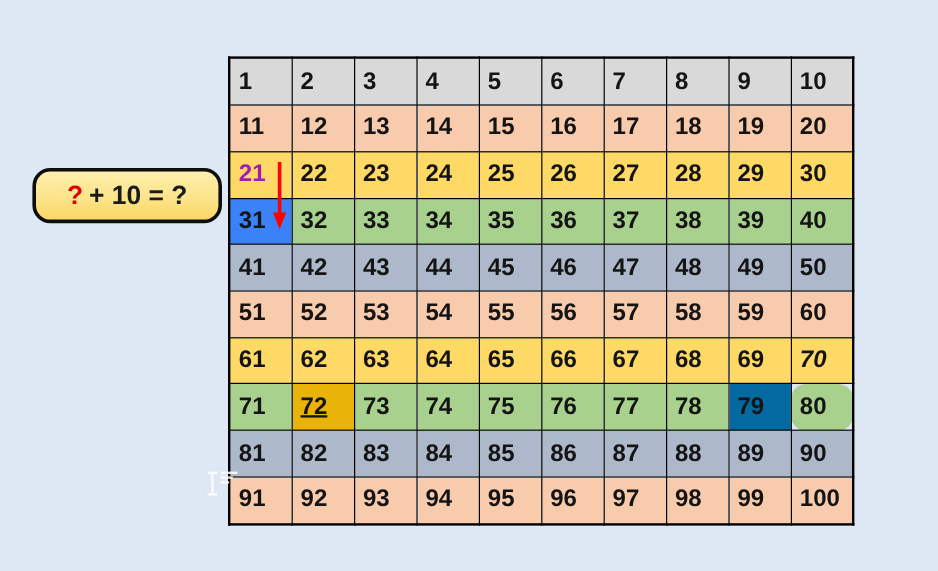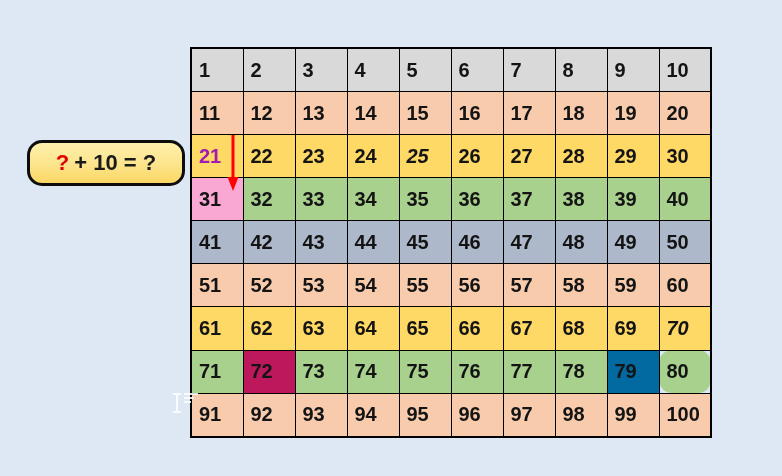--- a/index.html
+++ b/index.html
@@ -111,29 +111,29 @@
           <td style="background: rgb(248, 203, 173);">17</td>
           <td style="background: rgb(248, 203, 173);">18</td>
           <td style="background: rgb(248, 203, 173);">19</td>
           <td style="background: rgb(248, 203, 173);">20</td>
         </tr>
         <tr>
           <td style="background: rgb(255, 217, 102); color: #a21caf;">21</td>
           <td style="background: rgb(255, 217, 102);">22</td>
           <td style="background: rgb(255, 217, 102);">23</td>
           <td style="background: rgb(255, 217, 102);">24</td>
-          <td style="background: rgb(255, 217, 102); font-style: italic;">25</td>
+          <td style="background: rgb(255, 217, 102);">25</td>
           <td style="background: rgb(255, 217, 102);">26</td>
           <td style="background: rgb(255, 217, 102);">27</td>
           <td style="background: rgb(255, 217, 102);">28</td>
           <td style="background: rgb(255, 217, 102);">29</td>
           <td style="background: rgb(255, 217, 102);">30</td>
         </tr>
         <tr>
-          <td style="background: #f9a8d4; margin-left: 45px;">31</td>
+          <td style="background: #3b82f6; margin-left: 45px;">31</td>
           <td style="background: rgb(169, 209, 142);">32</td>
           <td style="background: rgb(169, 209, 142);">33</td>
           <td style="background: rgb(169, 209, 142);">34</td>
           <td style="background: rgb(169, 209, 142);">35</td>
           <td style="background: rgb(169, 209, 142);">36</td>
           <td style="background: rgb(169, 209, 142);">37</td>
           <td style="background: rgb(169, 209, 142);">38</td>
           <td style="background: rgb(169, 209, 142);">39</td>
           <td style="background: rgb(169, 209, 142);">40</td>
         </tr>
@@ -168,29 +168,41 @@
           <td style="background: rgb(255, 217, 102);">64</td>
           <td style="background: rgb(255, 217, 102);">65</td>
           <td style="background: rgb(255, 217, 102);">66</td>
           <td style="background: rgb(255, 217, 102);">67</td>
           <td style="background: rgb(255, 217, 102);">68</td>
           <td style="background: rgb(255, 217, 102);">69</td>
           <td style="background: rgb(255, 217, 102); font-style: italic;">70</td>
         </tr>
         <tr>
           <td style="background: rgb(169, 209, 142);">71</td>
-          <td style="background: #be185d;">72</td>
+          <td style="background: #eab308; text-decoration: underline;">72</td>
           <td style="background: rgb(169, 209, 142);">73</td>
           <td style="background: rgb(169, 209, 142);">74</td>
           <td style="background: rgb(169, 209, 142);">75</td>
           <td style="background: rgb(169, 209, 142);">76</td>
           <td style="background: rgb(169, 209, 142);">77</td>
           <td style="background: rgb(169, 209, 142);">78</td>
           <td style="background: #0369a1;">79</td>
           <td style="background: rgb(169, 209, 142); border-radius: 13px;">80</td>
+        </tr>
+        <tr>
+          <td style="background: rgb(173, 185, 202);">81</td>
+          <td style="background: rgb(173, 185, 202);">82</td>
+          <td style="background: rgb(173, 185, 202);">83</td>
+          <td style="background: rgb(173, 185, 202);">84</td>
+          <td style="background: rgb(173, 185, 202);">85</td>
+          <td style="background: rgb(173, 185, 202);">86</td>
+          <td style="background: rgb(173, 185, 202);">87</td>
+          <td style="background: rgb(173, 185, 202);">88</td>
+          <td style="background: rgb(173, 185, 202);">89</td>
+          <td style="background: rgb(173, 185, 202);">90</td>
         </tr>
         <tr>
           <td style="background: rgb(248, 203, 173);">91</td>
           <td style="background: rgb(248, 203, 173);">92</td>
           <td style="background: rgb(248, 203, 173);">93</td>
           <td style="background: rgb(248, 203, 173);">94</td>
           <td style="background: rgb(248, 203, 173);">95</td>
           <td style="background: rgb(248, 203, 173);">96</td>
           <td style="background: rgb(248, 203, 173);">97</td>
           <td style="background: rgb(248, 203, 173);">98</td>

